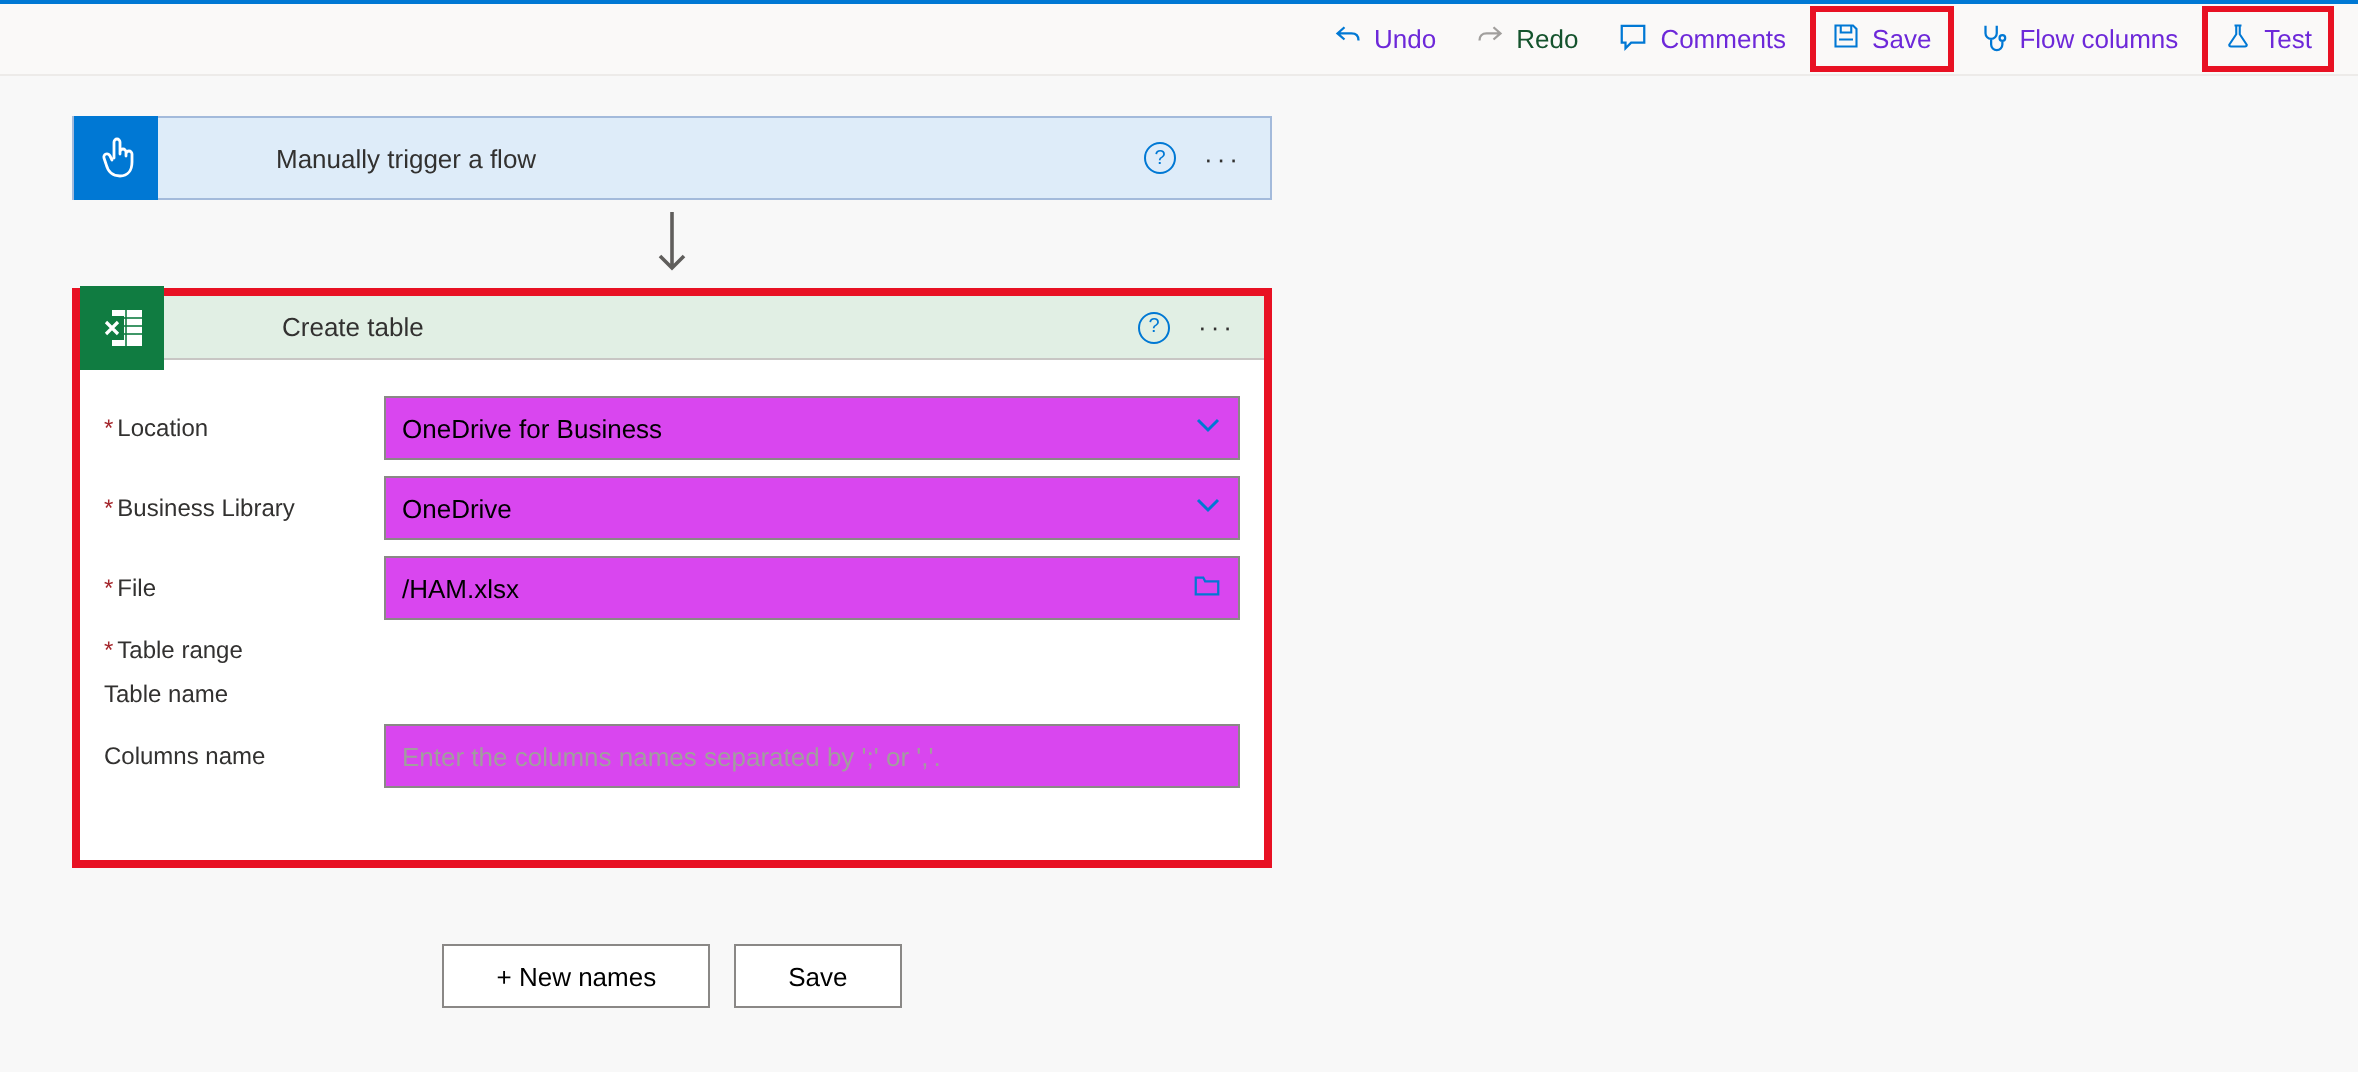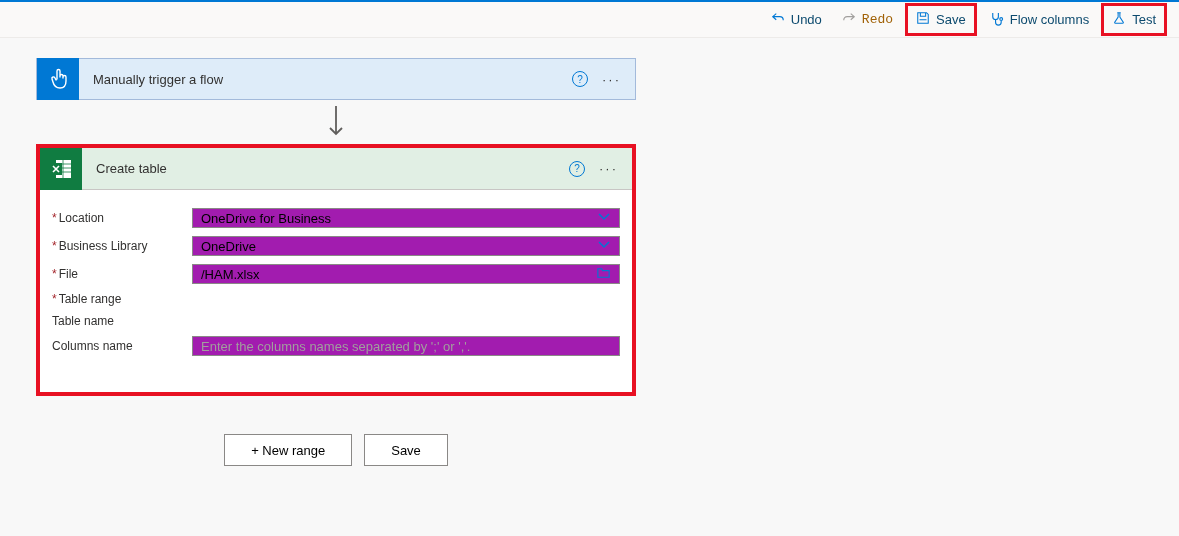--- a/index.html
+++ b/index.html
@@ -27,25 +27,25 @@
       gap: 4px;
     }
     .toolbar-btn {
       display: flex;
       align-items: center;
       gap: 6px;
       padding: 5px 8px;
       background: transparent;
       border: none;
       cursor: pointer;
-      color: #0c4a6e;
+      color: #6d28d9;
       font-size: 13px;
     }
     .toolbar-btn .icon { color: #0078d4; }
-    .toolbar-btn.disabled { color: #a16207; cursor: default; font-family: Liberation Mono, monospace; }
+    .toolbar-btn.disabled { color: #14532d; cursor: default; }
     .toolbar-btn.disabled .icon { color: #a19f9d; }
     .toolbar-highlight {
       border: 3px solid #e81123;
       padding: 0;
     }
     .canvas {
       padding: 20px 0;
     }
     .flow-column {
       width: 600px;
@@ -68,20 +68,21 @@
       display: flex;
       align-items: center;
       justify-content: center;
       color: #fff;
       flex-shrink: 0;
     }
     .card-title {
       flex: 1;
       padding: 0 14px;
       font-size: 13px;
+      margin-left: 45px;
     }
     .card-actions {
       display: flex;
       align-items: center;
       gap: 14px;
       padding-right: 14px;
     }
     .help-circle {
       width: 16px; height: 16px;
       border: 1.5px solid #0078d4;
@@ -97,21 +98,21 @@
       padding: 6px 0;
     }
     .action-wrapper {
       border: 4px solid #e81123;
     }
     .action-header {
       display: flex;
       align-items: center;
       background: #e1efe4;
       border-bottom: 1px solid #c8c6c4;
-      height: 42px;
+      height: 32px;
     }
     .excel-icon-box {
       width: 42px;
       height: 42px;
       background: #107c41;
       display: flex;
       align-items: center;
       justify-content: center;
       flex-shrink: 0;
       position: relative;
@@ -127,27 +128,27 @@
     }
     .field-label {
       width: 140px;
       font-size: 12px;
       color: #323130;
       flex-shrink: 0;
     }
     .field-label .req { color: #a4262c; margin-right: 2px; }
     .field-input {
       flex: 1;
-      height: 20px;
+      height: 32px;
       border: 1px solid #8a8886;
       display: flex;
       align-items: center;
       padding: 0 8px;
       font-size: 13px;
-      background: #a21caf;
+      background: #d946ef;
     }
     .field-input input {
       border: none;
       outline: none;
       flex: 1;
       font-size: 13px;
       font-family: inherit;
       background: transparent;
     }
     .field-input input::placeholder { color: #a19f9d; }
@@ -184,20 +185,28 @@
     </span>
     <span>Undo</span>
   </button>
   <button class="toolbar-btn disabled">
     <span class="icon">
       <svg width="14" height="14" viewBox="0 0 16 16">
           <path d="M10 3L14 6.5L10 10M13.5 6.5H6c-2.5 0-4 1.5-4 4" fill="none" stroke="currentColor" stroke-width="1.3"></path>
         </svg>
     </span>
     <span>Redo</span>
+  </button>
+  <button class="toolbar-btn">
+    <span class="icon">
+      <svg width="15" height="15" viewBox="0 0 16 16">
+          <path d="M2 2h12v9H7l-3 3v-3H2z" fill="none" stroke="currentColor" stroke-width="1.2"></path>
+        </svg>
+    </span>
+    <span>Comments</span>
   </button>
   <span class="toolbar-highlight">
     <button class="toolbar-btn">
       <span class="icon">
         <svg width="14" height="14" viewBox="0 0 16 16">
             <path d="M2 2h10l2 2v10H2z M5 2v4h6V2 M4 10h8" fill="none" stroke="currentColor" stroke-width="1.2"></path>
           </svg>
       </span>
       <span>Save</span>
     </button>
@@ -307,18 +316,18 @@
         <div class="field-row">
           <div class="field-label"><span>Columns name</span></div>
           <div class="field-input">
             <input placeholder="Enter the columns names separated by ';' or ','." style="">
           </div>
         </div>
       </div>
     </div>
 
     <div class="bottom-buttons">
-      <button class="btn">+ New range</button>
+      <button class="btn">+ New names</button>
       <button class="btn">Save</button>
     </div>
 
   </div>
 </div>
 
 </body></html>

